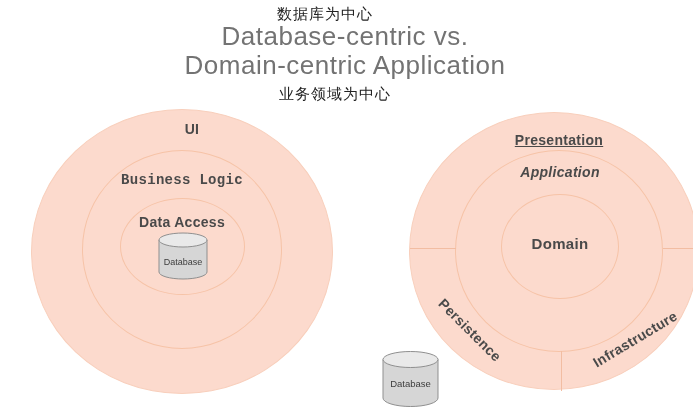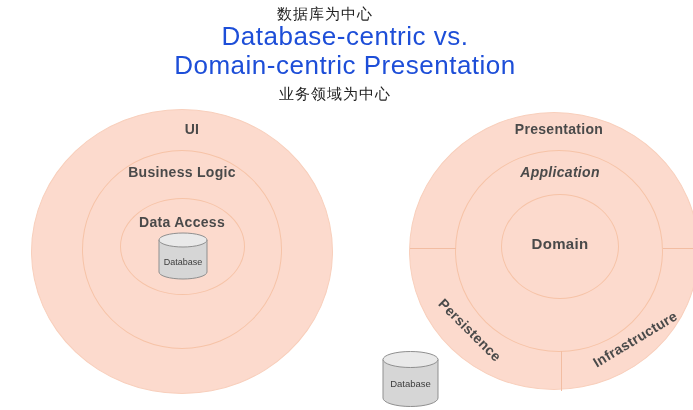--- a/index.html
+++ b/index.html
@@ -3,21 +3,21 @@
 <meta charset="utf-8">
 <style>
   html,body{margin:0;padding:0;background:#ffffff;}
   body{font-family:"Liberation Sans","DejaVu Sans",sans-serif;}
   .canvas{position:relative;width:693px;height:410px;background:#ffffff;overflow:hidden;margin-left:27px;}
 
   
   .zh-caption{position:absolute;transform:translateX(-50%);color:#222222;font-size:15px;
     font-weight:500;letter-spacing:1px;white-space:nowrap;}
   .main-title{position:absolute;left:318px;top:22px;transform:translateX(-50%);
-    text-align:center;color:#1d4ed8;font-size:26px;line-height:28.5px;font-weight:400;
+    text-align:center;color:#737373;font-size:26px;line-height:28.5px;font-weight:400;
     letter-spacing:0.5px;white-space:nowrap;}
 
   
   .ring{position:absolute;border-radius:50%;box-sizing:border-box;}
   .ring.outer{background:#fcdacd;border:1px solid #f8cfbc;}
   .ring.line{background:transparent;border:1px solid #f6c3a7;}
 
   
   .ring-label{position:absolute;transform:translateX(-50%);color:#4a4a4a;
     font-size:14px;font-weight:700;letter-spacing:0.3px;white-space:nowrap;}
@@ -32,52 +32,52 @@
   .cylinder{position:absolute;text-decoration:underline;}
 </style>
 </head>
 <body>
 
 <div class="canvas">
 
   <div class="zh-caption" style="left:298px;top:5px;">数据库为中心</div>
   <div class="main-title">
     <div>Database-centric vs.</div>
-    <div>Domain-centric Presentation</div>
+    <div>Domain-centric Application</div>
   </div>
   <div class="zh-caption" style="left:308px;top:85px;">业务领域为中心</div>
 
   <div>
     <div class="ring outer" style="left:4px;top:109px;width:302px;height:285px;"></div>
     <div class="ring line" style="left:55px;top:150px;width:200px;height:199px;"></div>
     <div class="ring line" style="left:93px;top:198px;width:125px;height:97px;"></div>
 
     <div class="ring-label" style="left:155px;top:121px;padding-left:20px;">UI</div>
-    <div class="ring-label" style="left:155px;top:164px;">Business Logic</div>
+    <div class="ring-label" style="left:155px;top:172px;font-family:Liberation Mono, monospace;">Business Logic</div>
     <div class="ring-label" style="left:155px;top:214px;">Data Access</div>
 
     <div class="cylinder" style="left:131px;top:232px;width:50px;height:48px;">
       <svg width="50" height="48" viewBox="0 0 50 48">
         <path d="M1 8 L1 40 A24 7 0 0 0 49 40 L49 8" fill="#d6d6d6" stroke="#8f8f8f" stroke-width="1"></path>
         <ellipse cx="25" cy="8" rx="24" ry="7" fill="#e9e9e9" stroke="#8f8f8f" stroke-width="1"></ellipse>
         <text x="25" y="33" text-anchor="middle" font-size="9" fill="#3d3d3d">Database</text>
       </svg>
     </div>
   </div>
 
   <div>
     <div class="ring outer" style="left:382px;top:112px;width:290px;height:278px;"></div>
     <div class="ring line" style="left:428px;top:150px;width:208px;height:202px;"></div>
     <div class="ring line" style="left:474px;top:194px;width:118px;height:105px;"></div>
 
     <div class="divider-h" style="left:383px;top:248px;width:46px;"></div>
     <div class="divider-h" style="left:636px;top:248px;width:35px;"></div>
     <div class="divider-v" style="left:534px;top:351px;height:40px;"></div>
 
-    <div class="ring-label" style="left:532px;top:121px;">Presentation</div>
+    <div class="ring-label" style="left:532px;top:132px;text-decoration:underline;">Presentation</div>
     <div class="ring-label" style="left:533px;top:164px;font-style:italic;">Application</div>
     <div class="ring-label big" style="left:533px;top:235px;">Domain</div>
     <div class="ring-label rotated" style="left:443px;top:330px;">Persistence</div>
     <div class="ring-label rotated-neg" style="left:608px;top:339px;">Infrastructure</div>
 
     <div class="cylinder" style="left:355px;top:351px;width:57px;height:57px;">
       <svg width="57" height="57" viewBox="0 0 57 57">
         <path d="M1 8.5 L1 47 A27.5 8.5 0 0 0 56 47 L56 8.5" fill="#d6d6d6" stroke="#8f8f8f" stroke-width="1"></path>
         <ellipse cx="28.5" cy="8.5" rx="27.5" ry="8" fill="#e9e9e9" stroke="#8f8f8f" stroke-width="1"></ellipse>
         <text x="28.5" y="36" text-anchor="middle" font-size="9.5" fill="#3d3d3d">Database</text>

